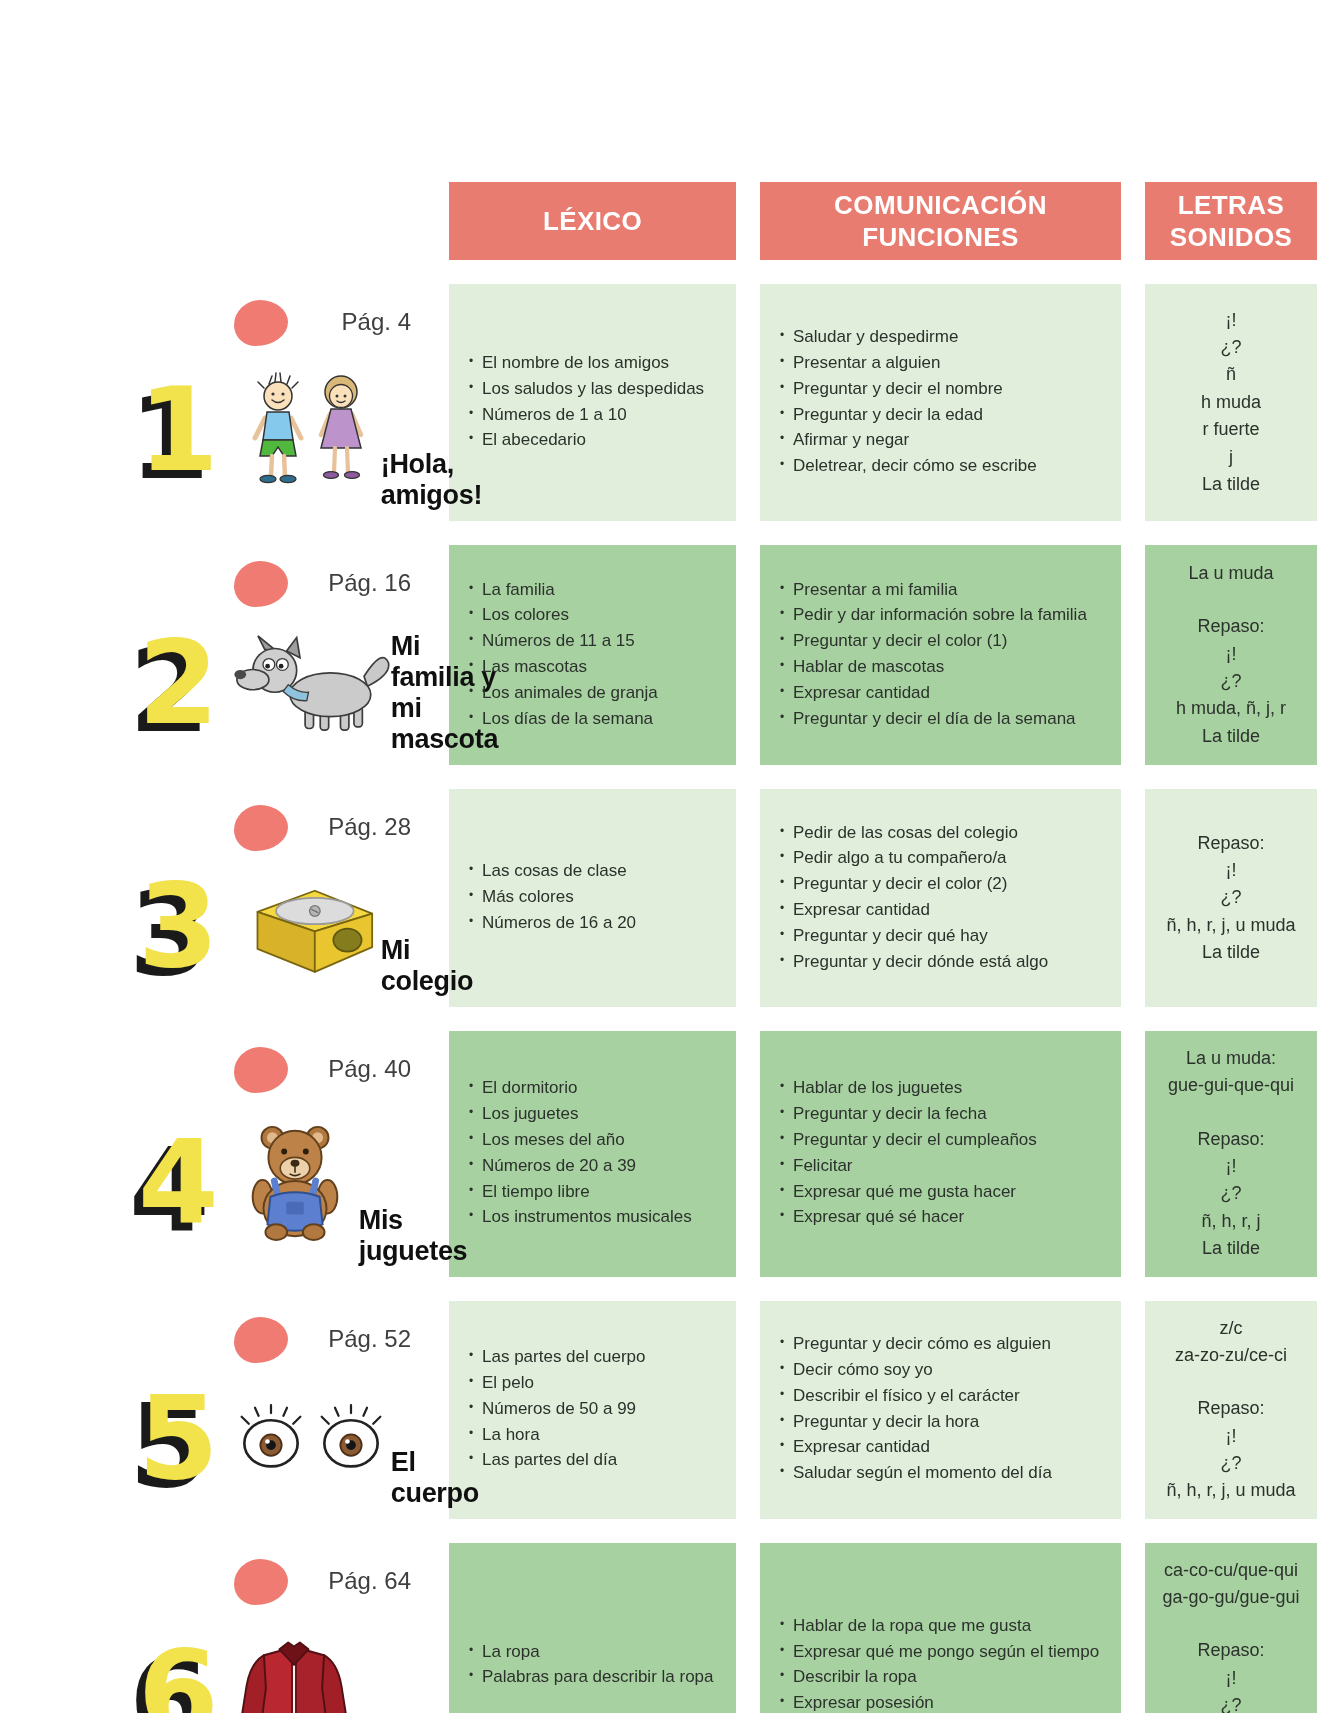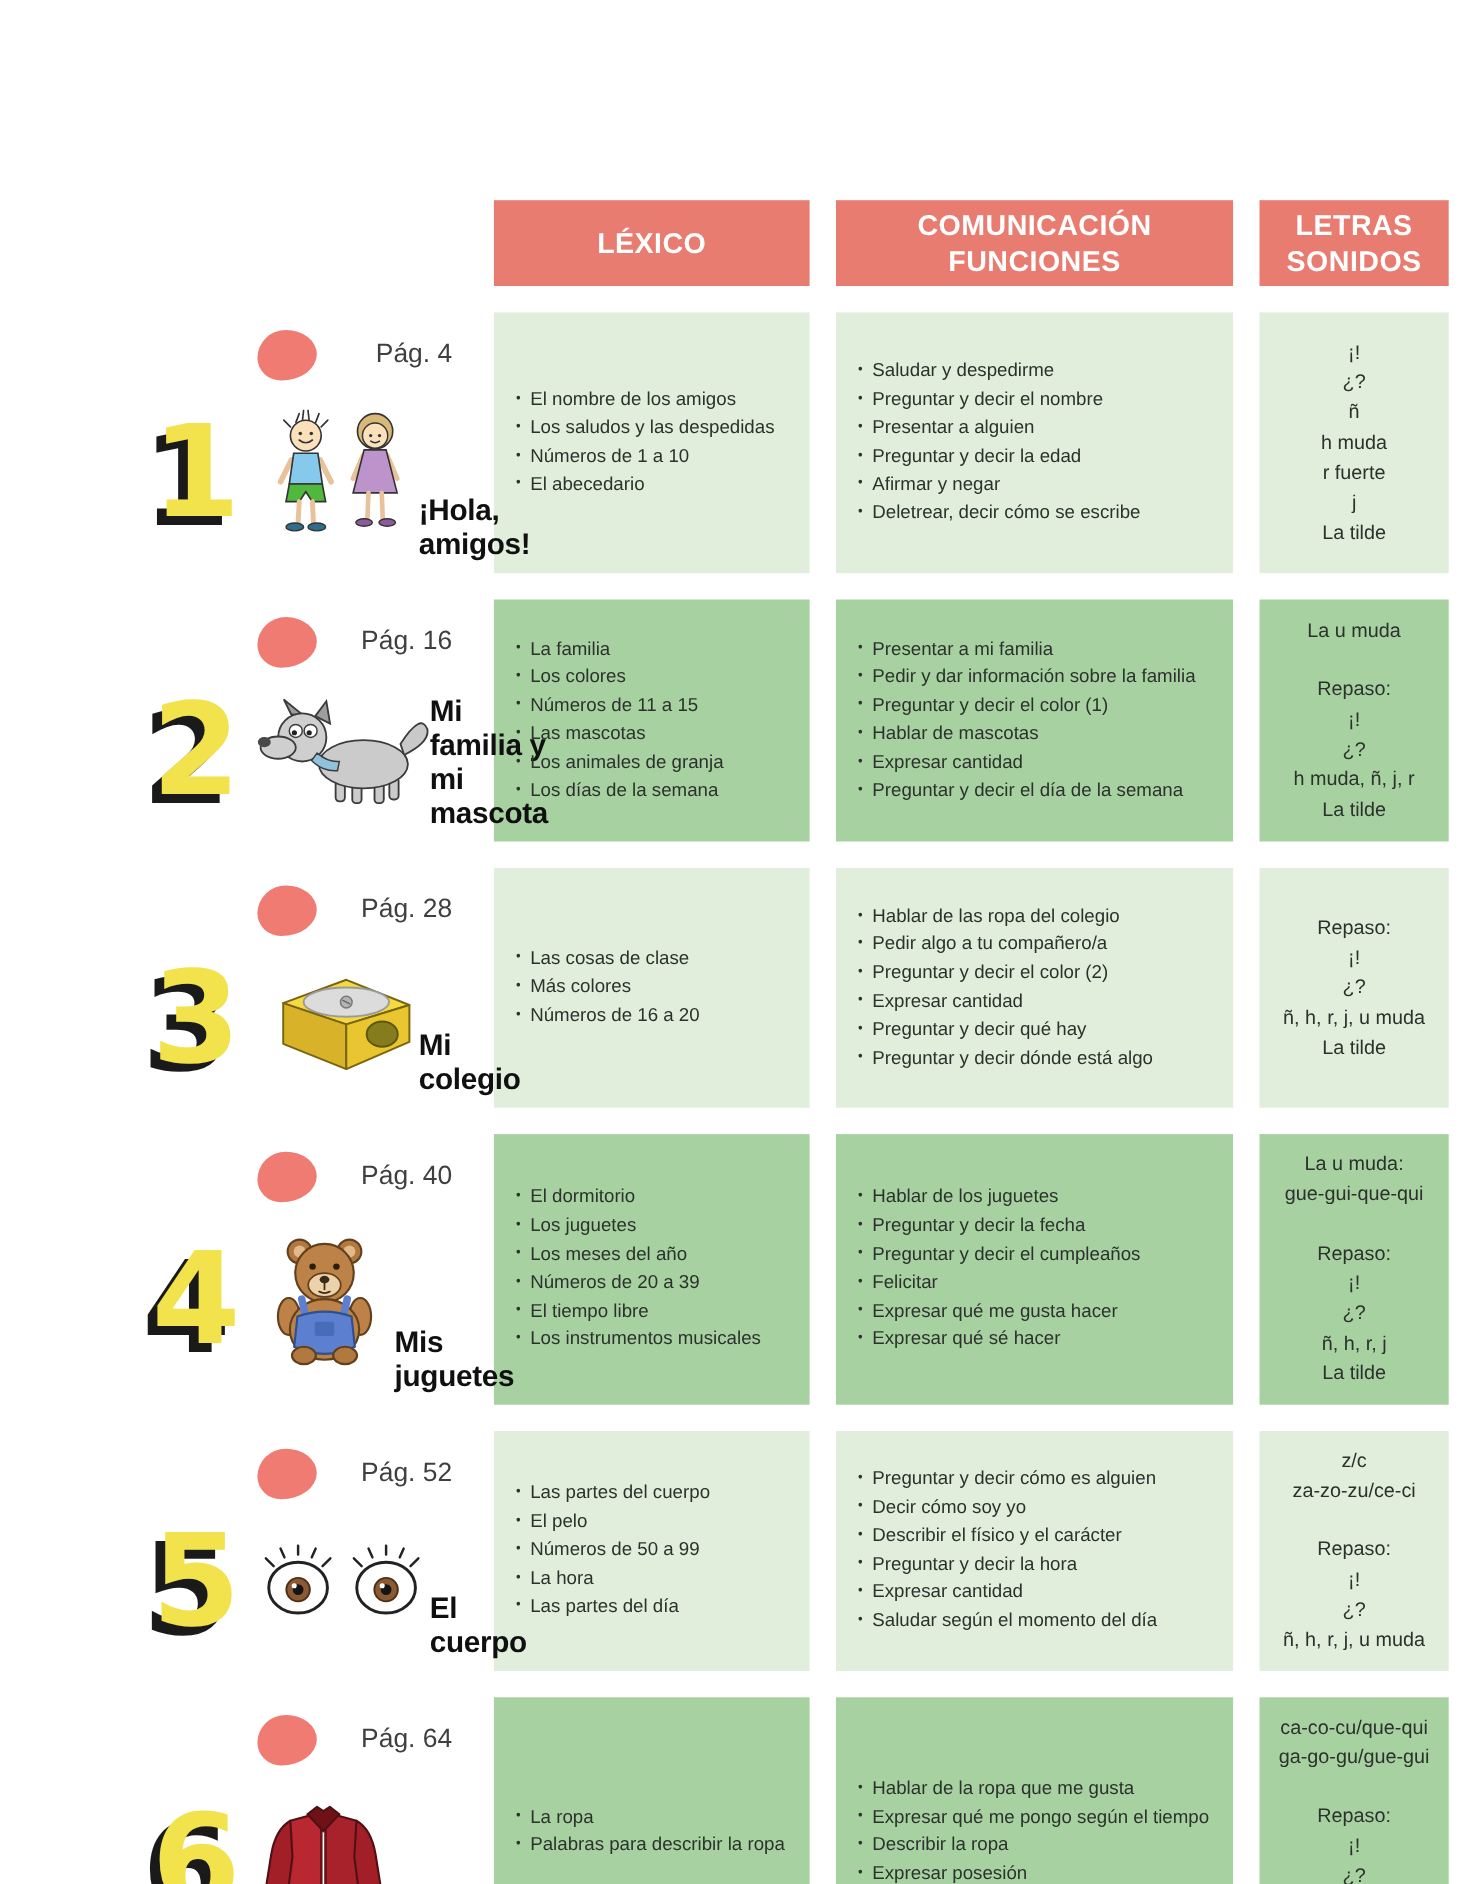--- a/index.html
+++ b/index.html
@@ -120,22 +120,22 @@
       <div class="bullets">
           <div>El nombre de los amigos</div>
           <div>Los saludos y las despedidas</div>
           <div>Números de 1 a 10</div>
           <div>El abecedario</div>
         </div>
     </div>
     <div class="cell light r1">
       <div class="bullets">
           <div>Saludar y despedirme</div>
+          <div>Presentar a alguien</div>
           <div>Preguntar y decir el nombre</div>
-          <div>Presentar a alguien</div>
           <div>Preguntar y decir la edad</div>
           <div>Afirmar y negar</div>
           <div>Deletrear, decir cómo se escribe</div>
         </div>
     </div>
     <div class="cell letras light r1">
       <div class="letras-lines">
           <div>¡!</div>
           <div>¿?</div>
           <div>ñ</div>
@@ -223,21 +223,21 @@
     </div>
     <div class="cell light r3">
       <div class="bullets">
           <div>Las cosas de clase</div>
           <div>Más colores</div>
           <div>Números de 16 a 20</div>
         </div>
     </div>
     <div class="cell light r3">
       <div class="bullets">
-          <div>Hablar de las ropa del colegio</div>
+          <div>Pedir de las cosas del colegio</div>
           <div>Pedir algo a tu compañero/a</div>
           <div>Preguntar y decir el color (2)</div>
           <div>Expresar cantidad</div>
           <div>Preguntar y decir qué hay</div>
           <div>Preguntar y decir dónde está algo</div>
         </div>
     </div>
     <div class="cell letras light r3">
       <div class="letras-lines">
           <div>Repaso:</div>

